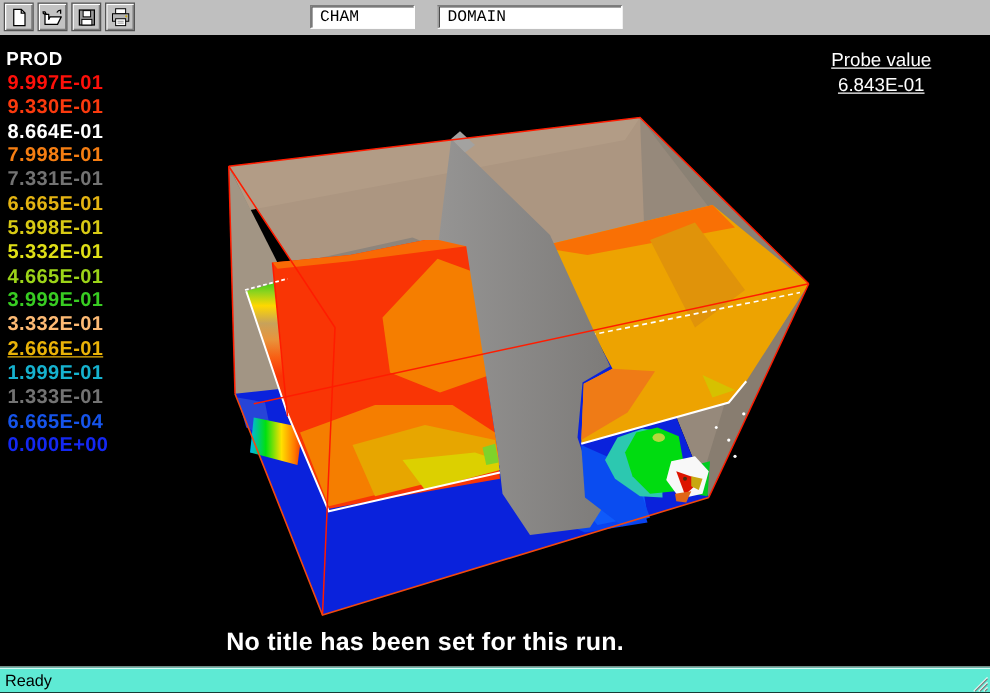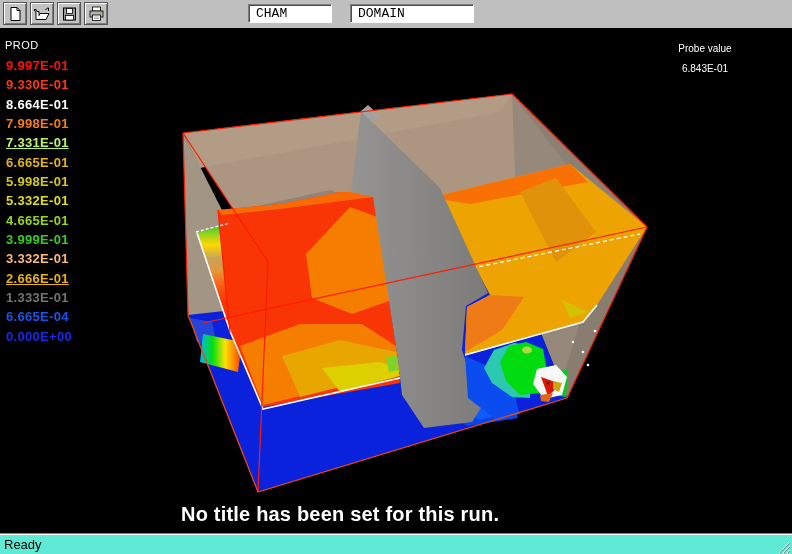--- a/index.html
+++ b/index.html
@@ -17,28 +17,28 @@
           font-family:"Liberation Mono",monospace;font-size:13px;
           border:1px solid #7d7d7d;border-right-color:#fff;border-bottom-color:#fff;
           box-shadow:inset 1px 1px 0 #4c4c4c;padding:0 0 0 7px;box-sizing:border-box;}
 
   
   #canvas{position:absolute;left:0;top:28px;width:792px;height:505px;background:#000;}
   #scene{position:absolute;left:0;top:28px;}
 
   
   #legend{position:absolute;left:5px;top:39px;}
-  #legend-title{color:#fff;font-size:11px;font-weight:normal;letter-spacing:.5px;}
+  #legend-title{color:#fff;font-size:15px;font-weight:bold;letter-spacing:.5px;}
   #legend-rows{position:absolute;left:1px;top:19px;width:110px;}
-  .lg-row{height:19.35px;font-size:13px;font-weight:bold;white-space:nowrap;
+  .lg-row{height:19.35px;font-size:16px;font-weight:bold;white-space:nowrap;
           letter-spacing:.3px;}
 
   
   #probe{position:absolute;left:638px;top:39px;width:134px;text-align:center;
-         color:#fff;font-size:10px;line-height:20px;}
+         color:#fff;font-size:15px;line-height:20px;text-decoration:underline;}
 
   
   #run-title{position:absolute;left:181px;top:503px;color:#fff;font-size:20px;
              font-weight:bold;letter-spacing:.2px;}
 
   
   #statusbar{position:absolute;left:0;top:533px;width:792px;height:21px;
              background:#5eead4;border-top:1px solid #828282;
              box-shadow:inset 0 1px 0 #fff;}
   #status-text{position:absolute;left:4px;top:3px;font-size:13px;color:#000;}
@@ -72,21 +72,21 @@
     <button class="tbtn" style="left:84px">
       <svg viewBox="0 0 16 16">
         <rect x="4" y="1" width="8" height="4" fill="#fff" stroke="#000" stroke-width=".8"></rect>
         <rect x="1.5" y="5" width="13" height="6" fill="#b4b4b4" stroke="#000" stroke-width=".8"></rect>
         <circle cx="12.5" cy="7" r=".9" fill="#caa810"></circle>
         <rect x="4" y="9" width="8" height="5.5" fill="#fff" stroke="#000" stroke-width=".8"></rect>
         <path d="M5.5 11h5M5.5 12.5h5" stroke="#888" stroke-width=".7"></path>
       </svg>
     </button>
     <input class="tfield" style="left: 248px; width: 84px;" readonly="" value="CHAM">
-    <input class="tfield" style="left: 350px; width: 124px;" readonly="" value="DOMAIN">
+    <input class="tfield" style="left: 350px; width: 148px;" readonly="" value="DOMAIN">
   </div>
 
   <div id="canvas"></div>
 
   <svg id="scene" width="792" height="505" viewBox="0 28 792 505">
     <defs>
       <linearGradient id="slabGrad" x1="0" y1="0" x2="1" y2="0">
         <stop offset="0" stop-color="#959493"></stop>
         <stop offset="1" stop-color="#7d7b79"></stop>
       </linearGradient>
@@ -193,21 +193,21 @@
         <div class="lg-row">
           <span style="color: rgb(251, 58, 14);">9.330E-01</span>
         </div>
         <div class="lg-row">
           <span style="color: #ffffff;">8.664E-01</span>
         </div>
         <div class="lg-row">
           <span style="color: rgb(246, 126, 18);">7.998E-01</span>
         </div>
         <div class="lg-row">
-          <span style="color: #bef264; text-decoration: underline;">7.331E-01</span>
+          <span style="color: #737373;">7.331E-01</span>
         </div>
         <div class="lg-row">
           <span style="color: rgb(228, 180, 18);">6.665E-01</span>
         </div>
         <div class="lg-row">
           <span style="color: rgb(216, 202, 20);">5.998E-01</span>
         </div>
         <div class="lg-row">
           <span style="color: rgb(223, 223, 22);">5.332E-01</span>
         </div>
@@ -215,20 +215,23 @@
           <span style="color: rgb(156, 212, 24);">4.665E-01</span>
         </div>
         <div class="lg-row">
           <span style="color: rgb(56, 204, 34);">3.999E-01</span>
         </div>
         <div class="lg-row">
           <span style="color: #fdba74;">3.332E-01</span>
         </div>
         <div class="lg-row">
           <span style="color: #eab308; text-decoration: underline;">2.666E-01</span>
+        </div>
+        <div class="lg-row">
+          <span style="color: rgb(22, 178, 207);">1.999E-01</span>
         </div>
         <div class="lg-row">
           <span style="color: #737373;">1.333E-01</span>
         </div>
         <div class="lg-row">
           <span style="color: rgb(22, 84, 234);">6.665E-04</span>
         </div>
         <div class="lg-row">
           <span style="color: rgb(20, 40, 242);">0.000E+00</span>
         </div>

